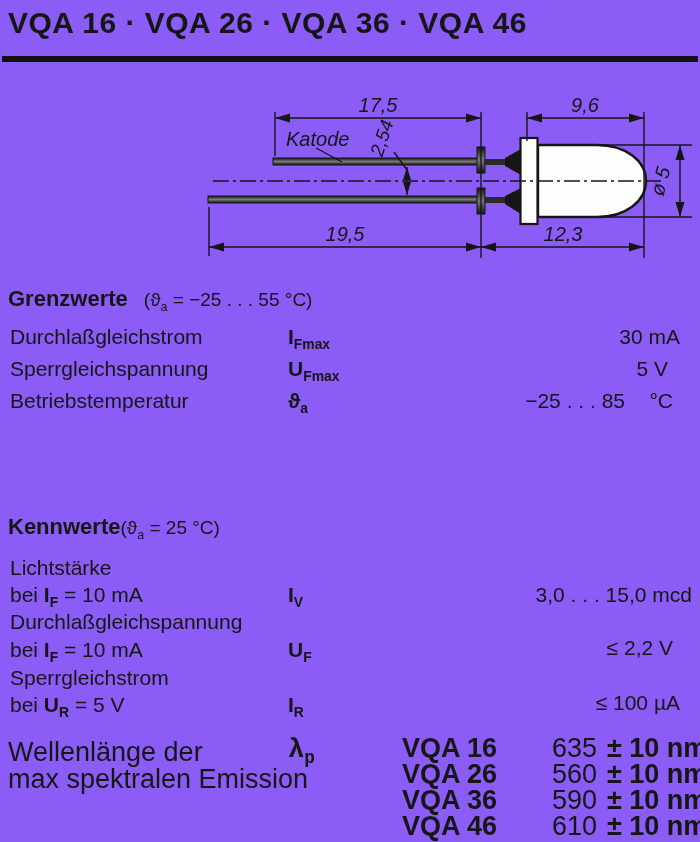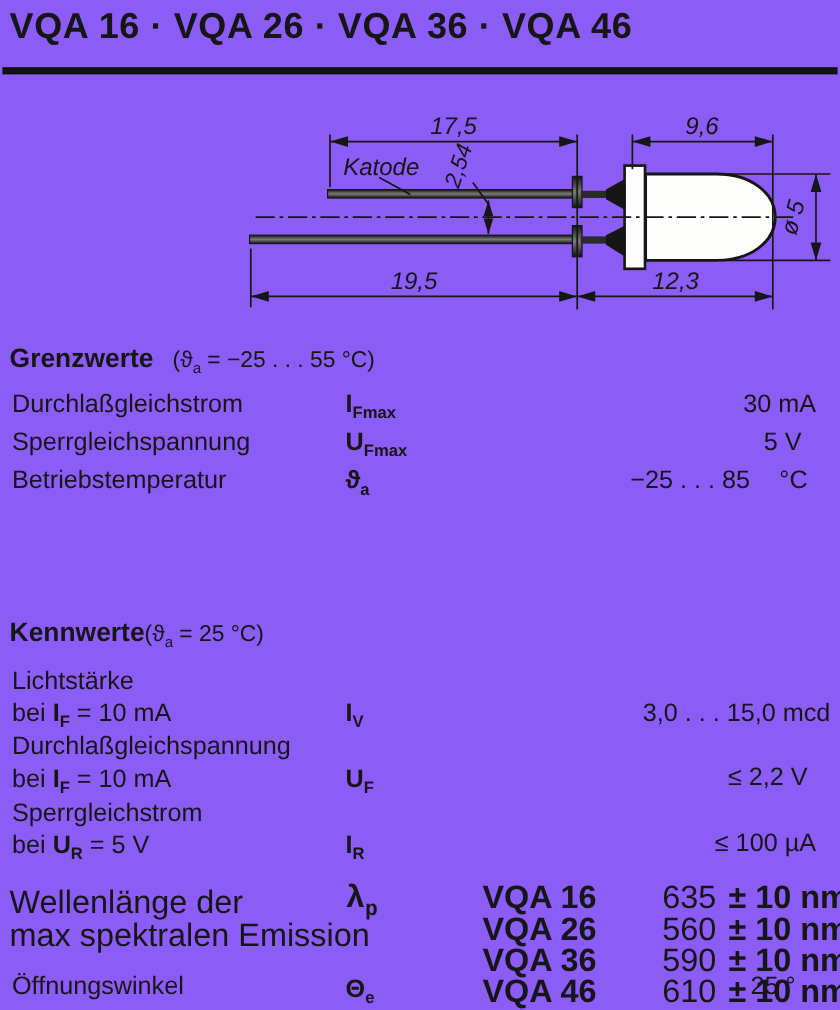--- a/index.html
+++ b/index.html
@@ -184,19 +184,14 @@
       <span class="wnum">590</span>
       <span class="wtol">± 10 nm</span>
     </span>
     <span class="wline" style="top:78px">
       <span class="model">VQA 46</span>
       <span class="wnum">610</span>
       <span class="wtol">± 10 nm</span>
     </span>
   </div>
 
-  <div class="row" style="top:810px">
-    <span class="lbl">Öffnungswinkel</span>
-    <span class="sym" style="top:3px"><span>Θ</span><sub>e</sub></span>
-    <span class="val vr29">25 °</span>
-  </div>
 
 </div>
 
 </body></html>

